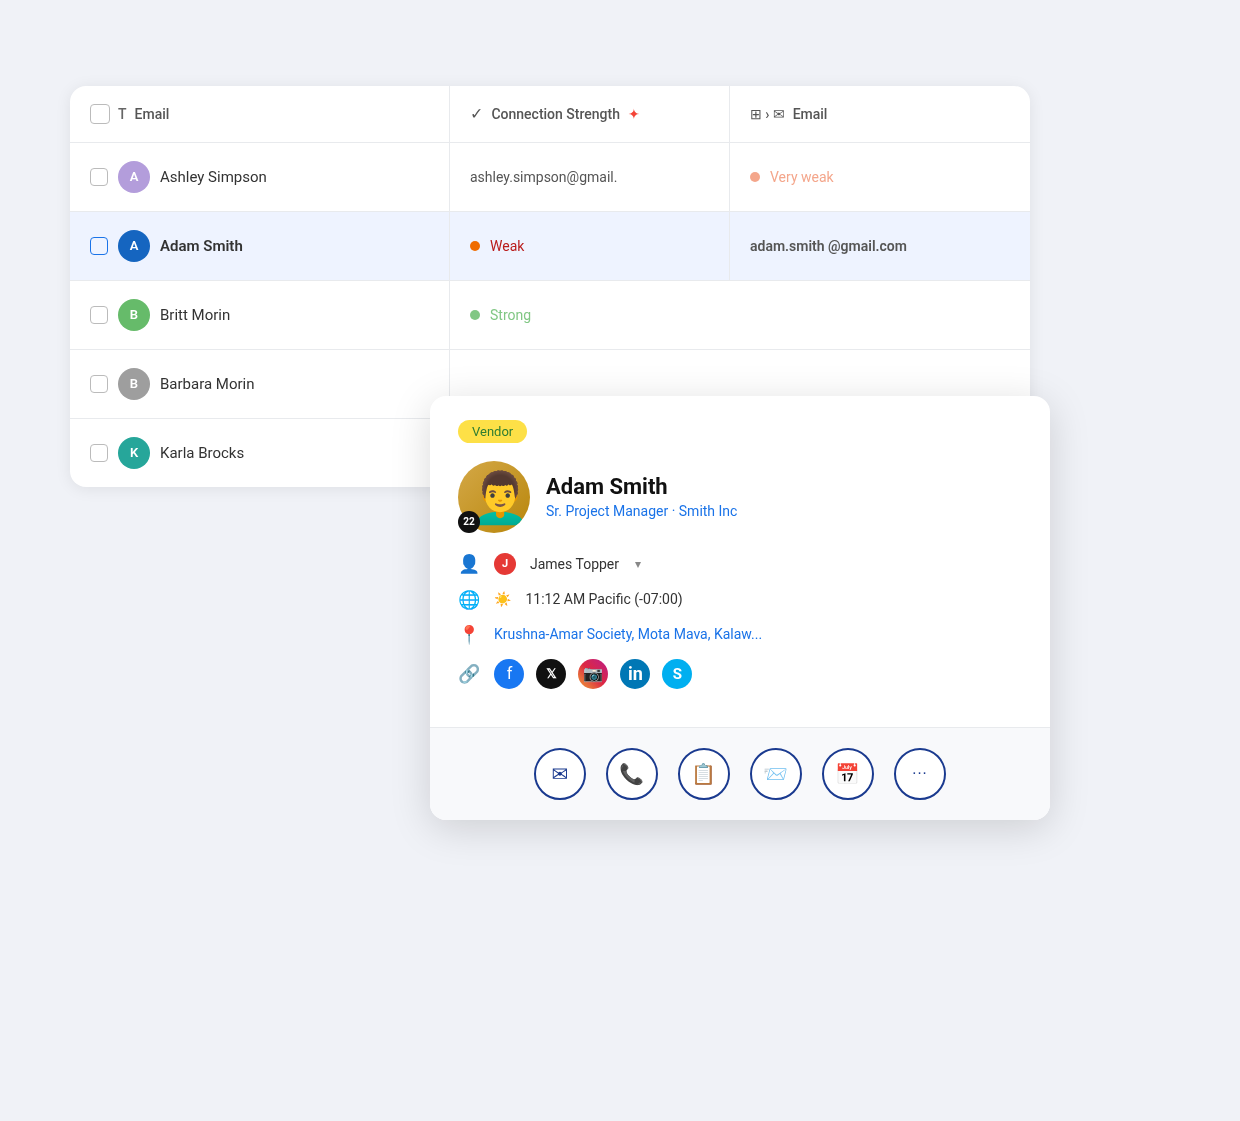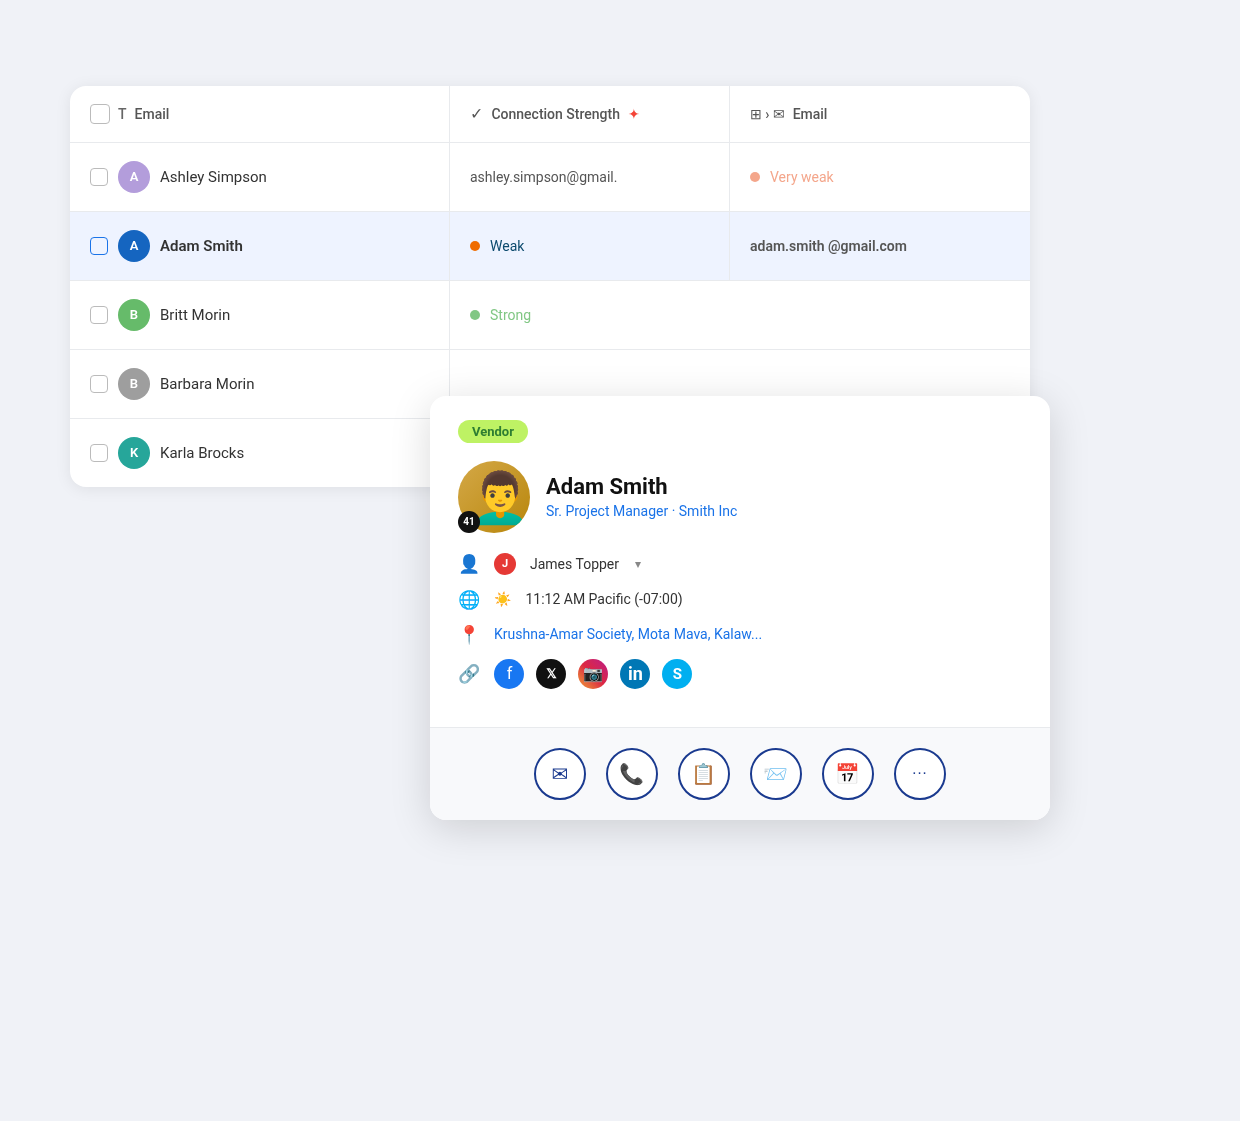--- a/index.html
+++ b/index.html
@@ -118,25 +118,25 @@
       box-shadow: 0 8px 40px rgba(0,0,0,0.15);
       overflow: hidden;
       z-index: 10;
     }
     .popup-top {
       padding: 24px 28px 20px;
     }
     .vendor-badge {
       display: inline-block;
       padding: 4px 14px;
-      background: #bef264;
+      background: #fde047;
       color: #2e7d32;
       border-radius: 20px;
       font-size: 13px;
-      font-weight: 700;
+      font-weight: 400;
       margin-bottom: 18px;
     }
     .popup-identity {
       display: flex;
       align-items: center;
       gap: 16px;
       margin-bottom: 20px;
     }
     .popup-avatar-wrap {
       position: relative;
@@ -314,21 +314,21 @@
     </div>
 
     <div class="table-row active" id="row-adam">
       <div class="td">
         <div class="row-checkbox" style="border-color:#1a73e8;"></div>
         <div class="avatar" style="background:#1565c0;">A</div>
         <span style="font-weight:600;">Adam Smith</span>
       </div>
       <div class="td">
         <div class="connection-dot" style="background:#ef6c00;"></div>
-        <span class="strength-text" style="color:#0c4a6e;">Weak</span>
+        <span class="strength-text" style="color:#b91c1c;">Weak</span>
       </div>
       <div class="td">
         <span class="email-text" style="font-weight:600;">adam.smith @gmail.com</span>
       </div>
     </div>
 
     <div class="table-row" id="row-britt">
       <div class="td">
         <div class="row-checkbox"></div>
         <div class="avatar" style="background:#66bb6a;">B</div>
@@ -362,21 +362,21 @@
     </div>
   </div>
 
   <div class="popup-card">
     <div class="popup-top">
       <div class="vendor-badge">Vendor</div>
 
       <div class="popup-identity">
         <div class="popup-avatar-wrap">
           <div class="avatar-face"></div>
-          <div class="badge-22">41</div>
+          <div class="badge-22">22</div>
         </div>
         <div>
           <div class="popup-name">Adam Smith</div>
           <div class="popup-title">
             <span>Sr. Project Manager</span>
             <span> · </span>
             <span style="color:#1a73e8; cursor:pointer;">Smith Inc</span>
           </div>
         </div>
       </div>

